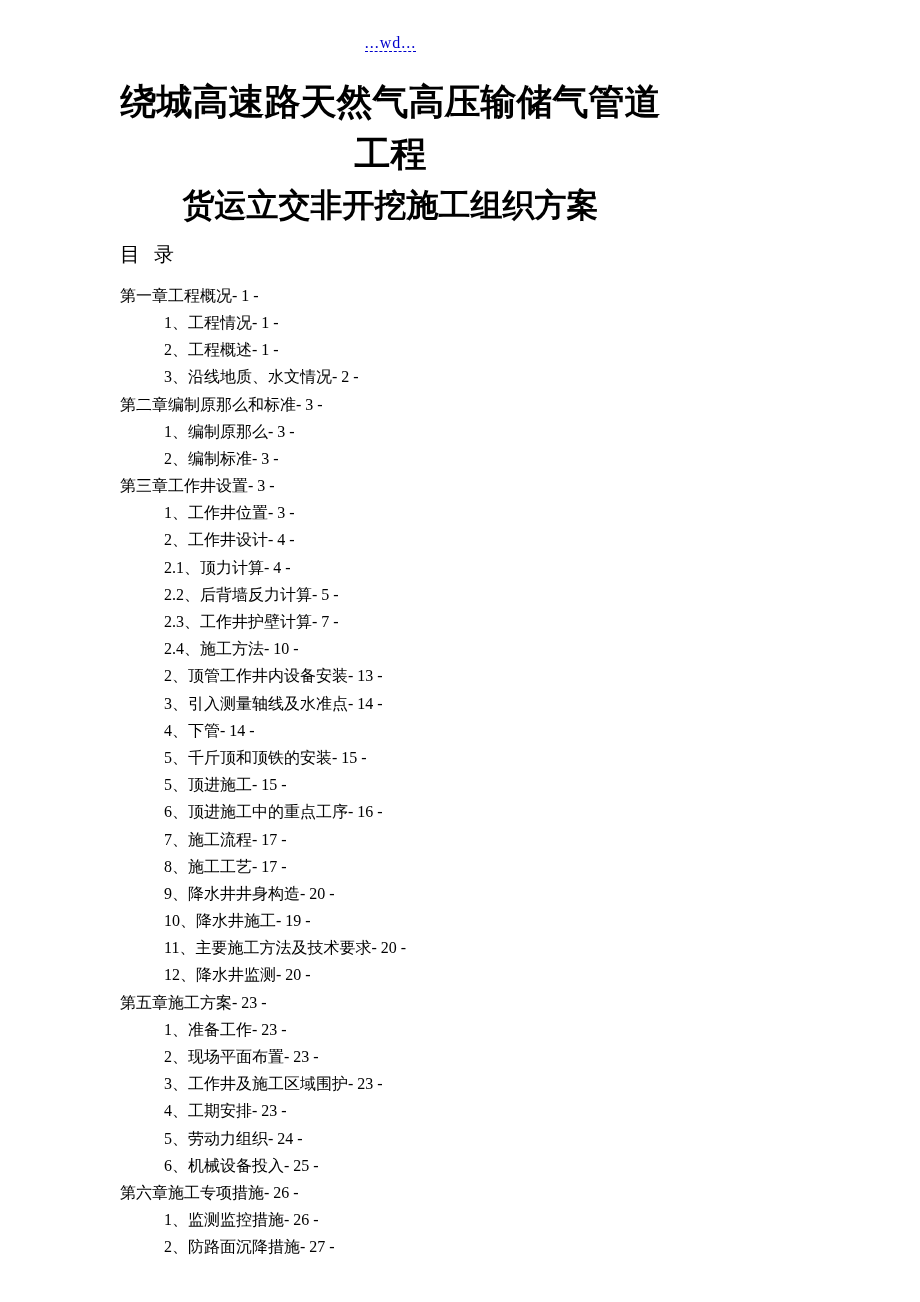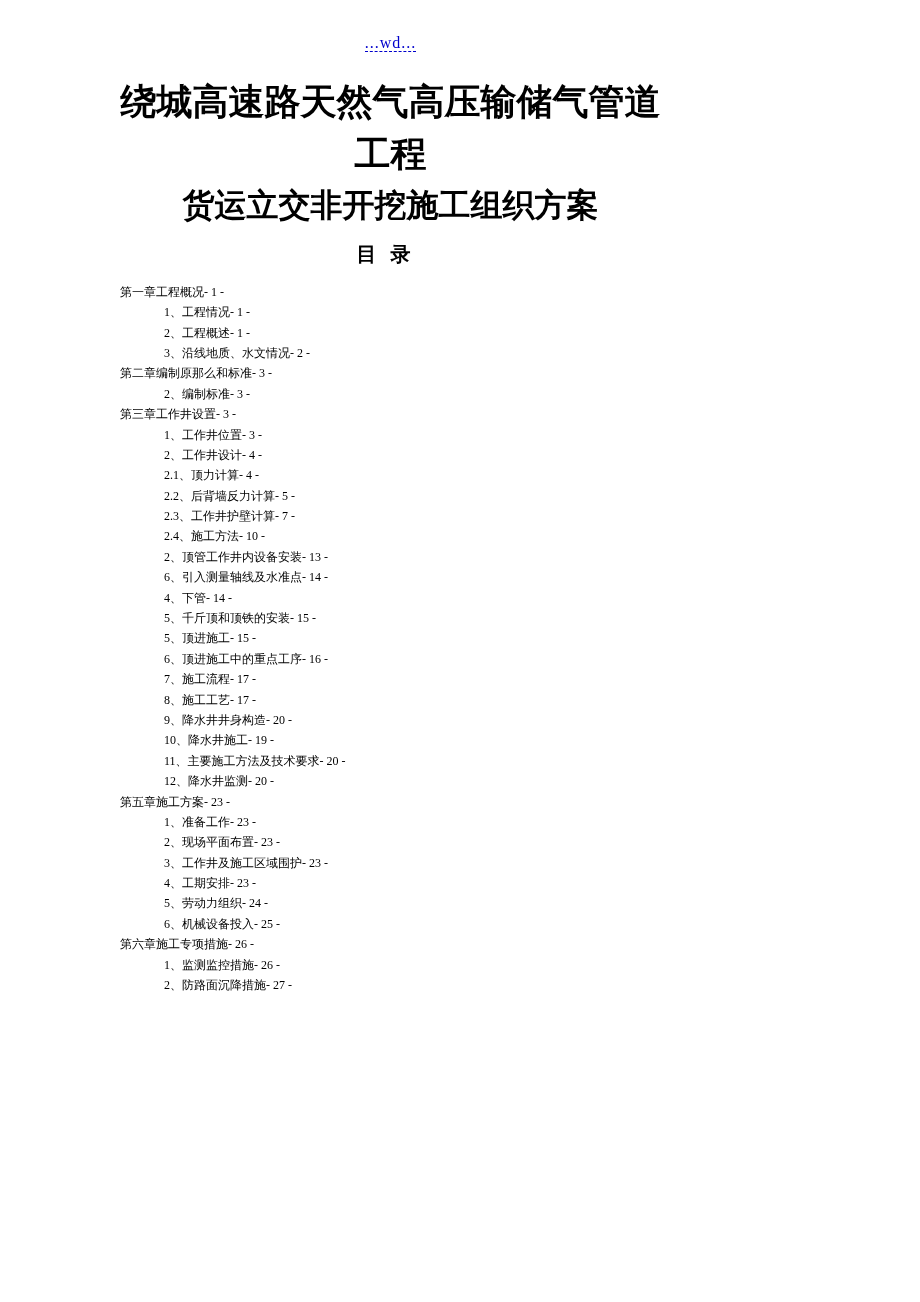--- a/index.html
+++ b/index.html
@@ -37,28 +37,26 @@
   }
   h2.subtitle {
     font-family: "SimHei", "黑体", sans-serif;
     font-weight: bold;
     font-size: 32px;
     text-align: center;
     margin: 2px 0 12px 0;
     line-height: 1.45;
   }
   .toc-heading {
-    text-align: center;
     font-size: 20px;
     letter-spacing: 14px;
     margin: 6px 0 14px 0;
-    font-weight: bold;
   }
   .toc {
-    font-size: 12px;
+    font-size: 16px;
     line-height: 1.7;
   }
   .toc .chapter {
     margin: 0;
     padding: 0;
   }
   .toc .item {
     margin: 0;
     padding: 0 0 0 44px;
   }
@@ -76,30 +74,31 @@
   <h2 class="subtitle">货运立交非开挖施工组织方案</h2>
 
   <div class="toc-heading">目录</div>
 
   <div class="toc">
     <p class="chapter">第一章工程概况- 1 -</p>
     <p class="item">1、工程情况- 1 -</p>
     <p class="item">2、工程概述- 1 -</p>
     <p class="item">3、沿线地质、水文情况- 2 -</p>
     <p class="chapter">第二章编制原那么和标准- 3 -</p>
+    <p class="item">1、编制原那么- 3 -</p>
     <p class="item">2、编制标准- 3 -</p>
     <p class="chapter">第三章工作井设置- 3 -</p>
     <p class="item">1、工作井位置- 3 -</p>
     <p class="item">2、工作井设计- 4 -</p>
     <p class="item">2.1、顶力计算- 4 -</p>
     <p class="item">2.2、后背墙反力计算- 5 -</p>
     <p class="item">2.3、工作井护壁计算- 7 -</p>
     <p class="item">2.4、施工方法- 10 -</p>
     <p class="item">2、顶管工作井内设备安装- 13 -</p>
-    <p class="item">6、引入测量轴线及水准点- 14 -</p>
+    <p class="item">3、引入测量轴线及水准点- 14 -</p>
     <p class="item">4、下管- 14 -</p>
     <p class="item">5、千斤顶和顶铁的安装- 15 -</p>
     <p class="item">5、顶进施工- 15 -</p>
     <p class="item">6、顶进施工中的重点工序- 16 -</p>
     <p class="item">7、施工流程- 17 -</p>
     <p class="item">8、施工工艺- 17 -</p>
     <p class="item">9、降水井井身构造- 20 -</p>
     <p class="item">10、降水井施工- 19 -</p>
     <p class="item">11、主要施工方法及技术要求- 20 -</p>
     <p class="item">12、降水井监测- 20 -</p>

